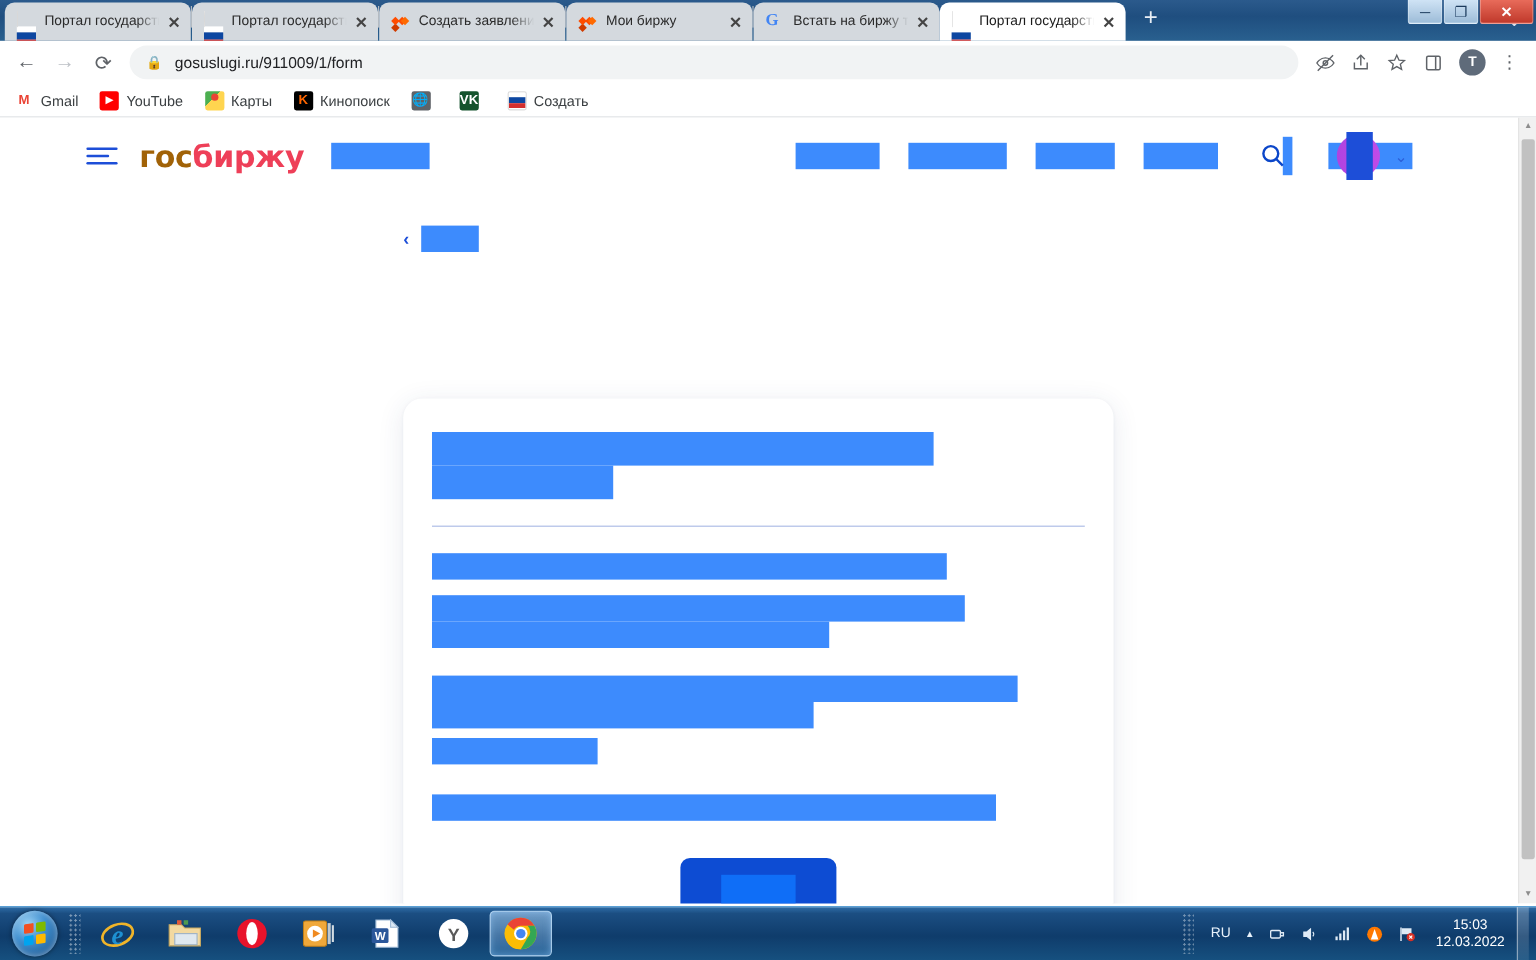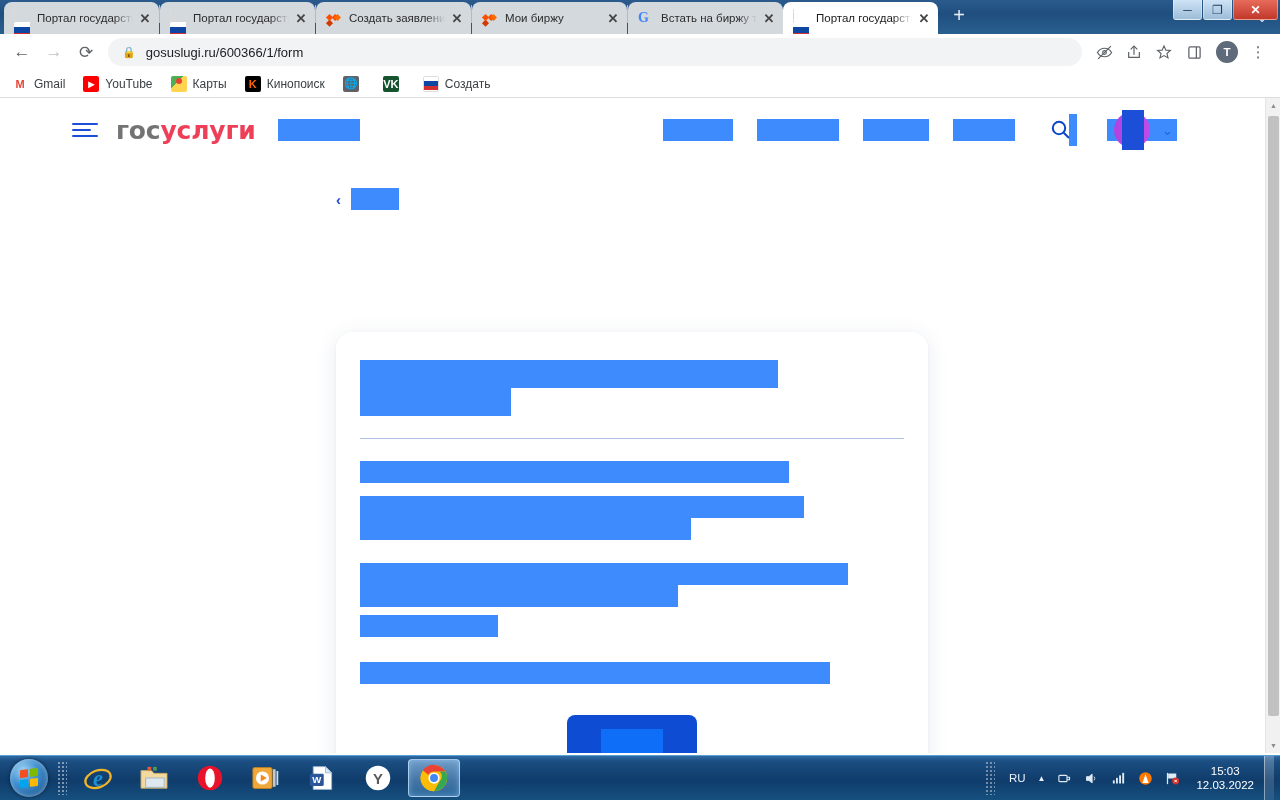--- a/index.html
+++ b/index.html
@@ -161,21 +161,21 @@
   .gu-header {
     height: 64px; display: flex; align-items: center;
     padding: 0 0 0 72px; position: relative;
   }
   .burger { width: 26px; margin-right: 18px; }
   .burger i { display:block; height:2px; background:#1d4ed8; margin:4px 0; border-radius:1px; }
   .burger i:nth-child(1){ width:26px; }
   .burger i:nth-child(2){ width:19px; }
   .burger i:nth-child(3){ width:26px; }
   .gu-logo { font-size: 25px; font-weight: 700; letter-spacing: -0.2px; font-family: "DejaVu Sans", sans-serif; }
-  .gu-logo .b { color: #737373; }
+  .gu-logo .b { color: #a16207; }
   .gu-logo .r { color: #ee3f58; }
   .redact { background: #3d8bfd; display: inline-block; }
   .gu-nav { margin-left: auto; display: flex; align-items: center; padding-right: 88px; }
   .gu-nav .redact { margin-left: 24px; }
   .search-wrap { position: relative; margin-left: 30px; width: 32px; height: 32px; }
   .search-wrap .redact { position: absolute; inset: 0; }
   .search-wrap svg { position: absolute; left: 4px; top: 4px; }
   .avatar-wrap { position: absolute; right: 92px; top: 14px; display:flex; align-items:center; }
   .avatar-circ {
     width: 36px; height: 36px; border-radius: 50%;
@@ -332,21 +332,21 @@
         <div class="wc-close">✕</div>
       </div>
     </div>
 
     <div class="toolbar">
       <div class="nav-btn">←</div>
       <div class="nav-btn disabled">→</div>
       <div class="nav-btn">⟳</div>
       <div class="omnibox">
         <span class="lock">🔒</span>
-        <span>gosuslugi.ru/600366/1/form</span>
+        <span>gosuslugi.ru/911009/1/form</span>
       </div>
       <div class="tb-icons">
         <div class="tb-icon">
           <svg width="17" height="17" viewBox="0 0 24 24" fill="none" stroke="#5f6368" stroke-width="1.7">
             <path d="M2 12s3.5-6 10-6 10 6 10 6-3.5 6-10 6S2 12 2 12z"></path>
             <circle cx="12" cy="12" r="2.6"></circle>
               <line x1="3" y1="21" x2="21" y2="3"></line>
           </svg>
         </div>
         <div class="tb-icon">
@@ -412,21 +412,21 @@
 
         <div class="page-bottom"></div>
 
         <div class="gu-header">
           <div class="burger">
               <i></i>
               <i></i>
               <i></i>
             </div>
           <div class="gu-logo">
-            <span class="b">гос</span><span class="r">услуги</span>
+            <span class="b">гос</span><span class="r">биржу</span>
           </div>
           <span class="redact" style="width:82px;height:22px;margin-left:22px;"></span>
 
           <div class="gu-nav">
             <span class="redact" style="width:70px;height:22px;"></span>
             <span class="redact" style="width:82px;height:22px;"></span>
             <span class="redact" style="width:66px;height:22px;"></span>
             <span class="redact" style="width:62px;height:22px;"></span>
             <div class="search-wrap">
               <span class="redact"></span>

